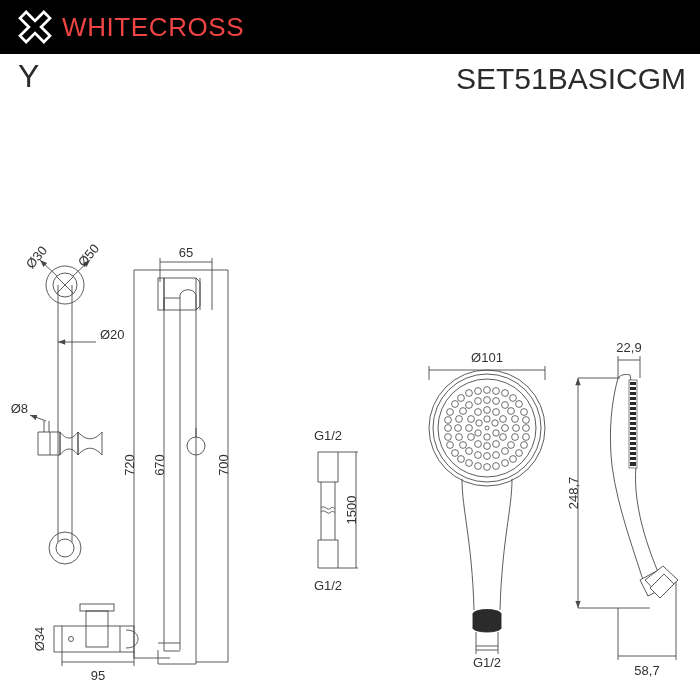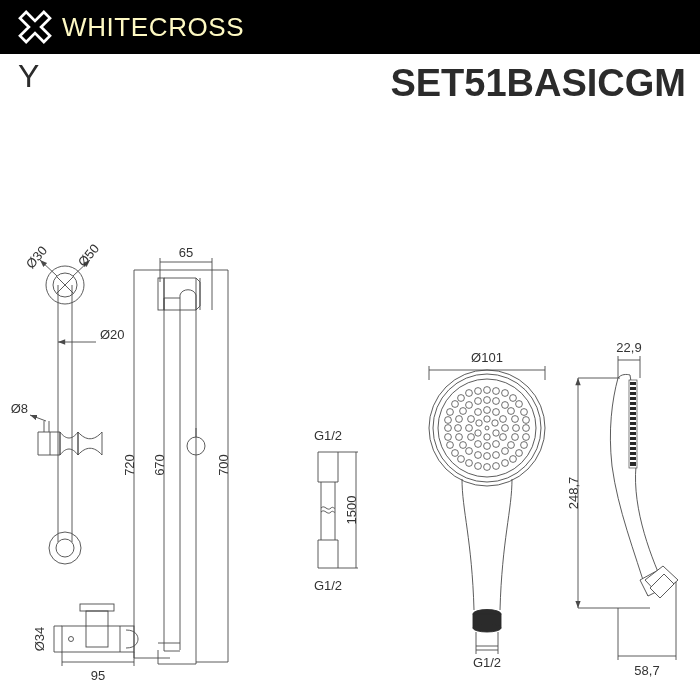--- a/index.html
+++ b/index.html
@@ -17,39 +17,39 @@
   .header{
     position:absolute;left:0;top:0;width:700px;height:54px;
     background:#000000;
     display:flex;align-items:center;
   }
   .logo-mark{
     width:34px;height:34px;margin-left:18px;margin-right:10px;
     flex:0 0 auto;display:block;
   }
   .logo-text{
-    color:#fef9c3;
+    color:#ef4444;
     font-size:26px;
     letter-spacing:0.6px;
     font-weight:400;
     line-height:1;
     white-space:nowrap;
   }
 
   
   .title-row{
     position:absolute;left:0;top:54px;width:700px;height:56px;
   }
   .model-left{
     position:absolute;left:18px;top:6px;
     font-size:32px;font-weight:400;color:#2b2b2b;line-height:1;
   }
   .model-right{
     position:absolute;right:14px;top:10px;
-    font-size:38px;font-weight:700;color:#2b2b2b;line-height:1;
+    font-size:30px;font-weight:400;color:#2b2b2b;line-height:1;
     white-space:nowrap;
   }
 
   
   .canvas{
     position:absolute;left:0;top:110px;width:700px;height:590px;
   }
   svg{display:block;}
   .dimtxt{
     font-family:"Liberation Sans", sans-serif;

